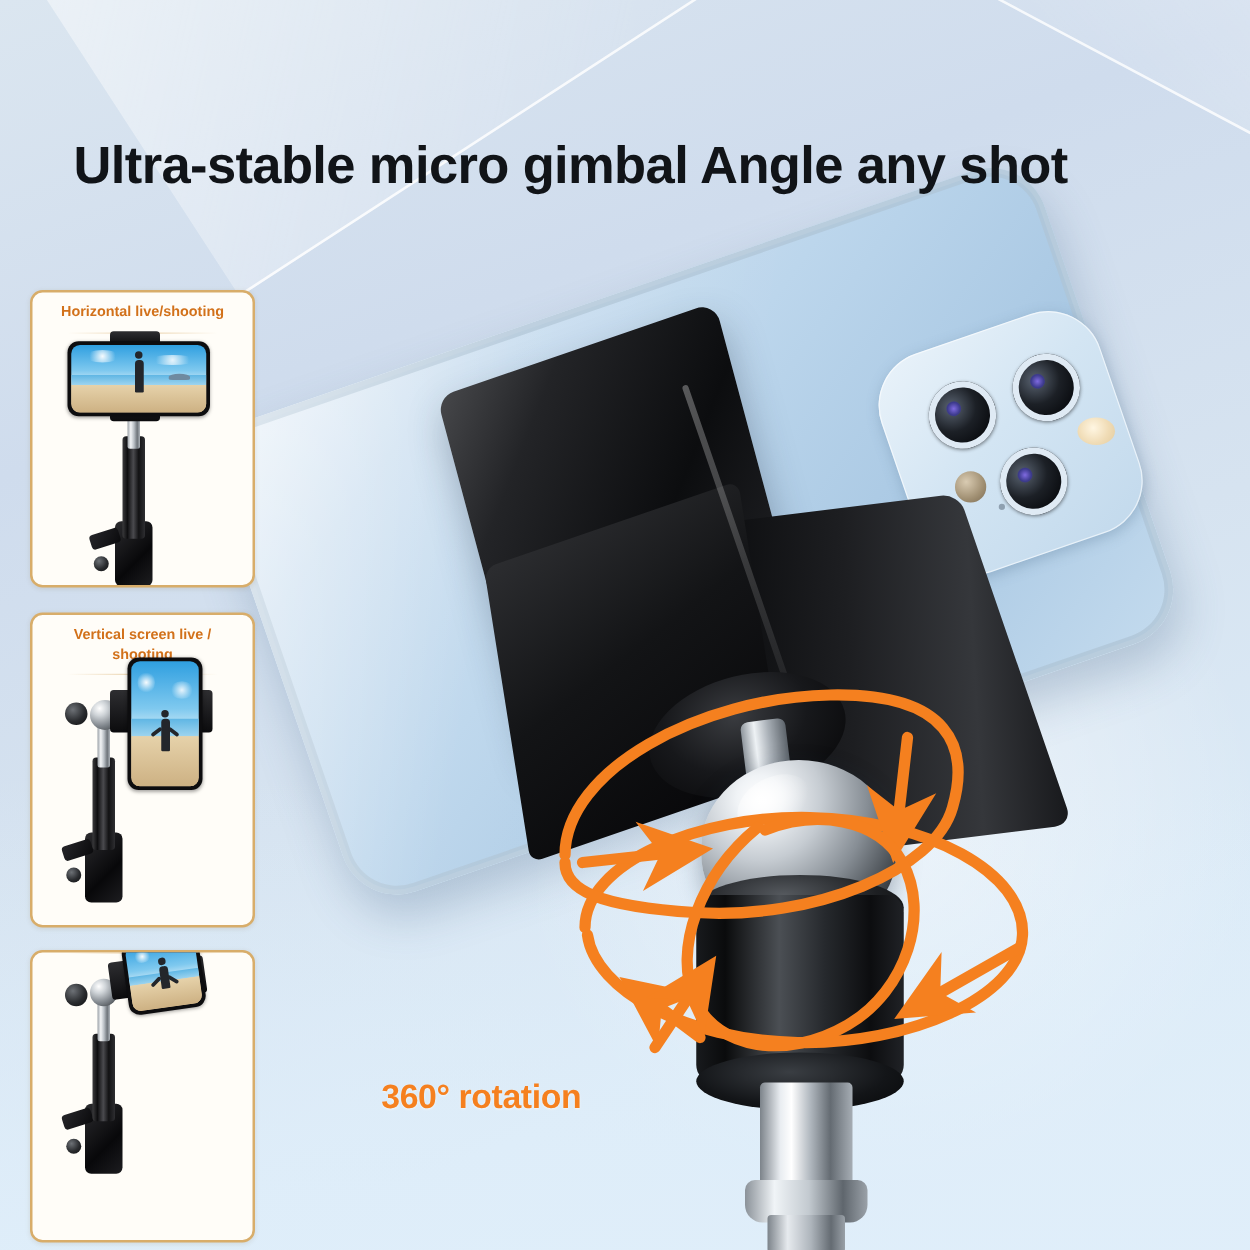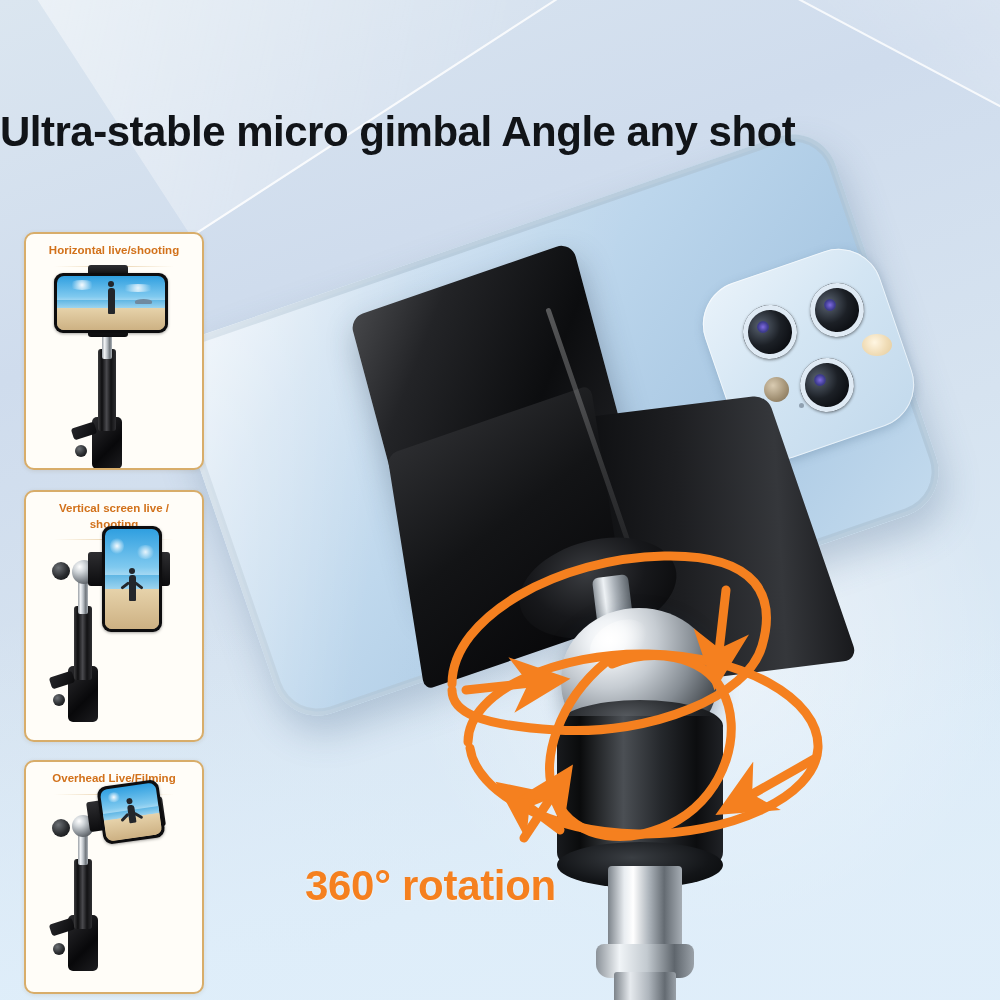--- a/index.html
+++ b/index.html
@@ -62,21 +62,21 @@
     padding: 9px 22px 11px 22px;
     border-radius: 9px;
     white-space: nowrap;
     line-height: 1;
   }
   #headline {
     position: absolute;
     top: 108px;
     left: 0;
     width: 913px;
-    text-align: left;
+    text-align: center;
     color: #111418;
     font-size: 42px;
     font-weight: bold;
     letter-spacing: -0.5px;
     white-space: nowrap;
   }
 
   
   .card {
     position: absolute;
@@ -444,21 +444,21 @@
     left: 0; top: 0;
     width: 1000px; height: 1000px;
     overflow: visible;
   }
 
   #rotation-label {
     position: absolute;
     left: 305px;
     top: 862px;
     color: #F5801F;
-    font-size: 42px;
+    font-size: 27px;
     font-weight: bold;
     letter-spacing: -0.3px;
     white-space: nowrap;
     text-shadow: 0 1px 2px rgba(255,255,255,0.65);
   }
 </style>
 </head>
 <body>
 
 <div id="stage">
@@ -579,21 +579,20 @@
           <div class="sea"></div>
           <div class="rock"></div>
           <div class="sand"></div>
           <div class="figure"></div>
         </div>
       </div>
     </div>
   </div>
 
   <div class="card" id="card-overhead">
-    <div class="card-title">Overhead Live/Filming</div>
     <div class="card-rule"></div>
     <div class="card-figure">
       <div class="rig-base" style="left:42px; top:120px; width:30px; height:56px;"></div>
       <div class="rig-leg" style="left:24px; top:126px; width:24px; height:12px; transform:rotate(-18deg);"></div>
       <div class="rig-knob" style="left:27px; top:148px; width:12px; height:12px;"></div>
       <div class="rig-pole" style="left:48px; top:64px; width:18px; height:70px;"></div>
       <div class="rig-pole-chrome" style="left:52px; top:38px; width:10px; height:32px;"></div>
       <div class="rig-ball" style="left:46px; top:20px; width:22px; height:22px;"></div>
       <div class="rig-knob" style="left:26px; top:24px; width:18px; height:18px;"></div>
       <div class="rig-clampbar" style="left:62px; top:6px; width:18px; height:30px; transform:rotate(-8deg);"></div>

